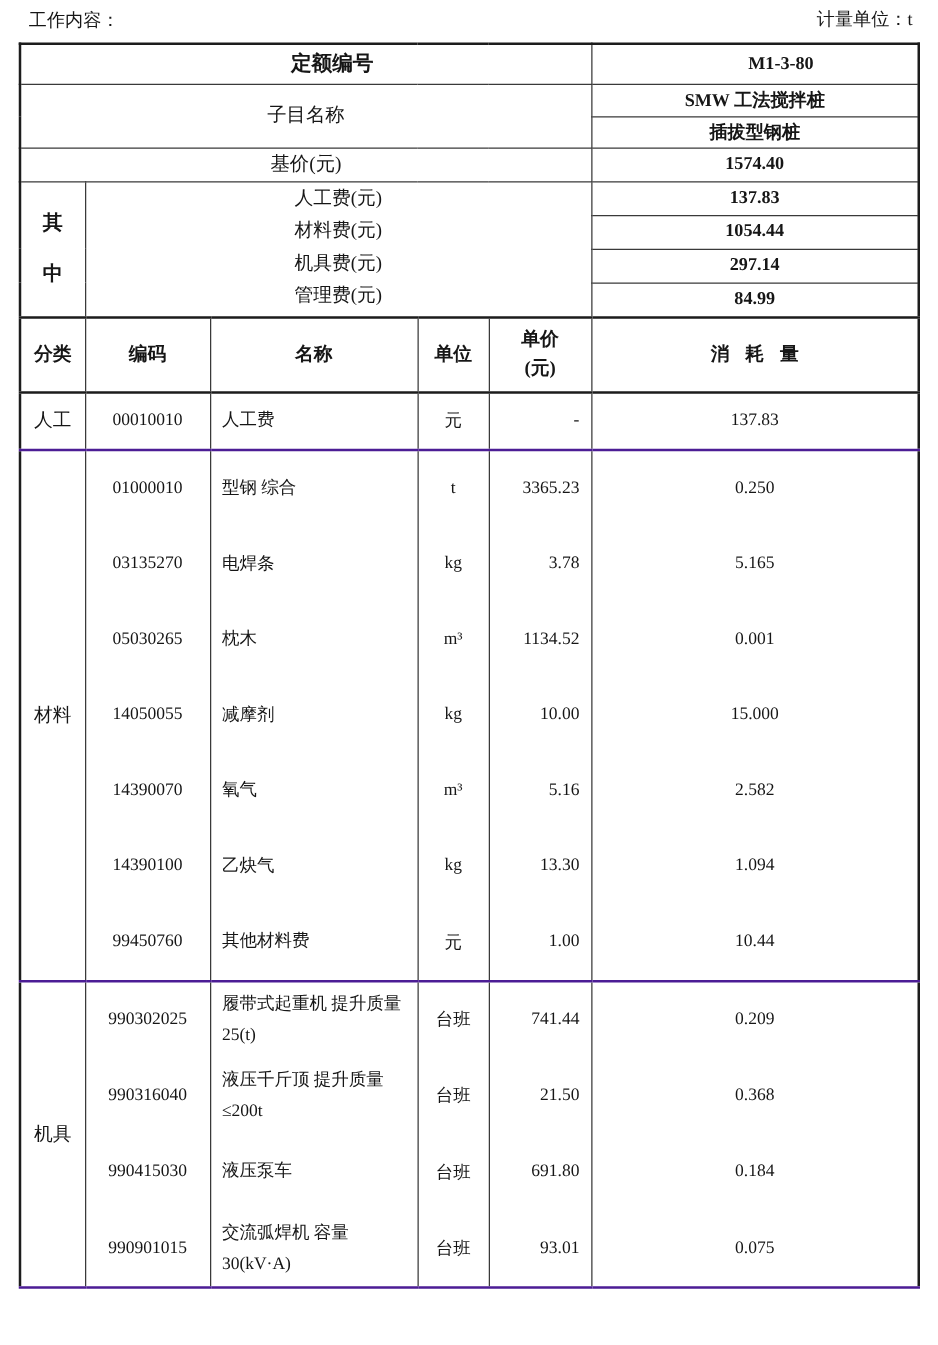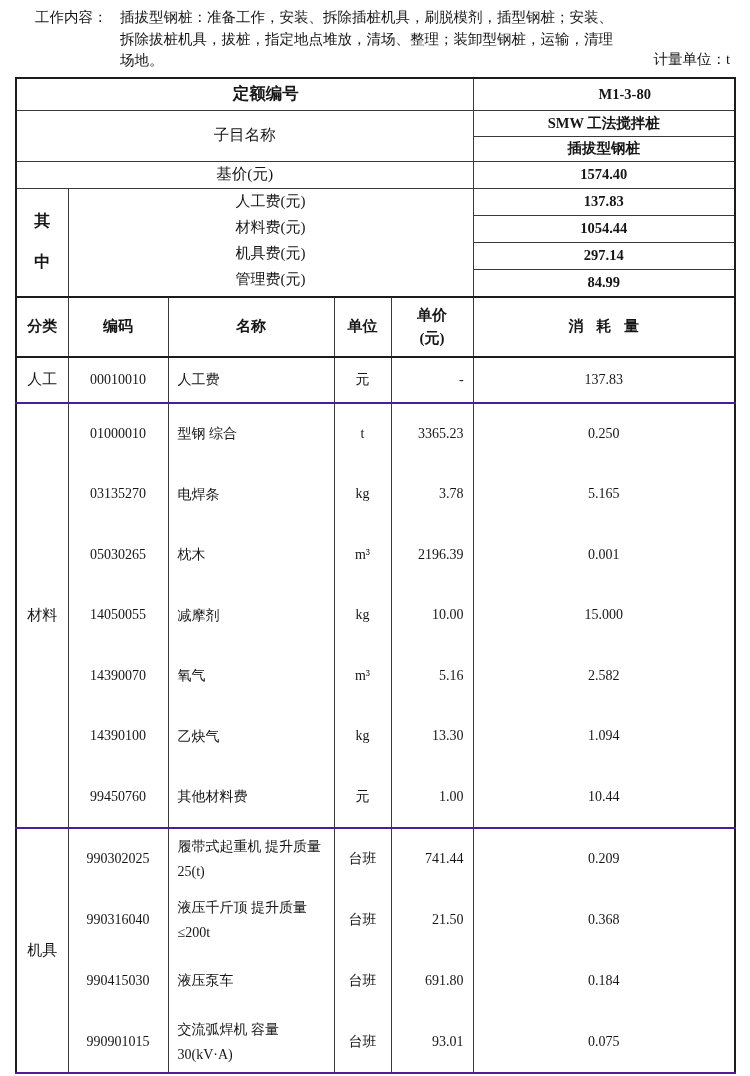--- a/index.html
+++ b/index.html
@@ -11,21 +11,20 @@
     position:relative;
     overflow:hidden;
   }
   
   .workzone{
     display:flex;
     padding:7px 14px 0 23px;
     font-size:14.5px;
     line-height:21.5px;
     position:relative;
-    margin-left:12px;
   }
   .wc-label{flex:none;width:82px;}
   .wc-body{flex:1;padding-left:3px;}
   .unit-label{position:absolute;right:20px;bottom:1px;font-size:14.5px;}
 
   
   table.quota{
     border-collapse:collapse;
     table-layout:fixed;
     width:721px;
@@ -71,25 +70,20 @@
   .line-price{justify-content:flex-end;padding-right:9px;}
   .s0 .line{height:44px;}
   .s1 .line{height:60.5px;}
   .s2 .line{height:60.8px;}
 </style>
 </head>
 <body>
 
 <div class="workzone">
   <div class="wc-label">工作内容：</div>
-  <div class="wc-body">
-    <div>插拔型钢桩：准备工作，安装、拆除插桩机具，刷脱模剂，插型钢桩；安装、</div>
-    <div>拆除拔桩机具，拔桩，指定地点堆放，清场、整理；装卸型钢桩，运输，清理</div>
-    <div>场地。</div>
-  </div>
   <div class="unit-label">计量单位：t</div>
 </div>
 
 <table class="quota">
   <colgroup>
     <col style="width:52px">
       <col style="width:100px">
       <col style="width:166px">
     <col style="width:57px">
       <col style="width:82px">
@@ -196,21 +190,21 @@
           <div class="line">kg</div>
           <div class="line">m³</div>
           <div class="line">kg</div>
           <div class="line">m³</div>
           <div class="line">kg</div>
           <div class="line">元</div>
         </td>
     <td class="stack">
           <div class="line line-price">3365.23</div>
           <div class="line line-price">3.78</div>
-          <div class="line line-price">2196.39</div>
+          <div class="line line-price">1134.52</div>
           <div class="line line-price">10.00</div>
           <div class="line line-price">5.16</div>
           <div class="line line-price">13.30</div>
           <div class="line line-price">1.00</div>
         </td>
     <td class="stack">
           <div class="line">0.250</div>
           <div class="line">5.165</div>
           <div class="line">0.001</div>
           <div class="line">15.000</div>

